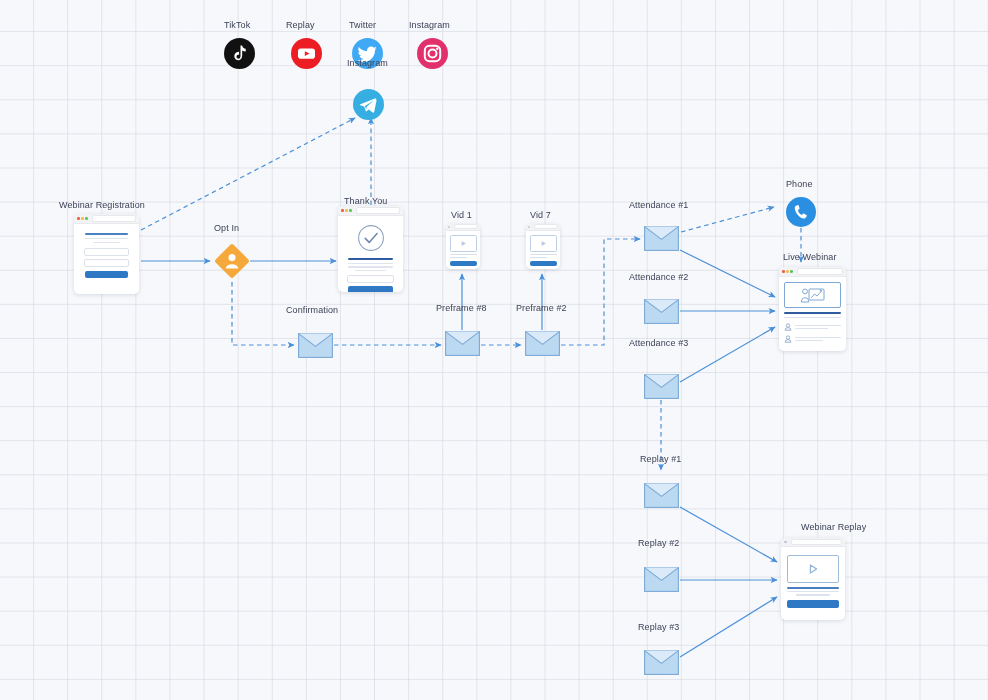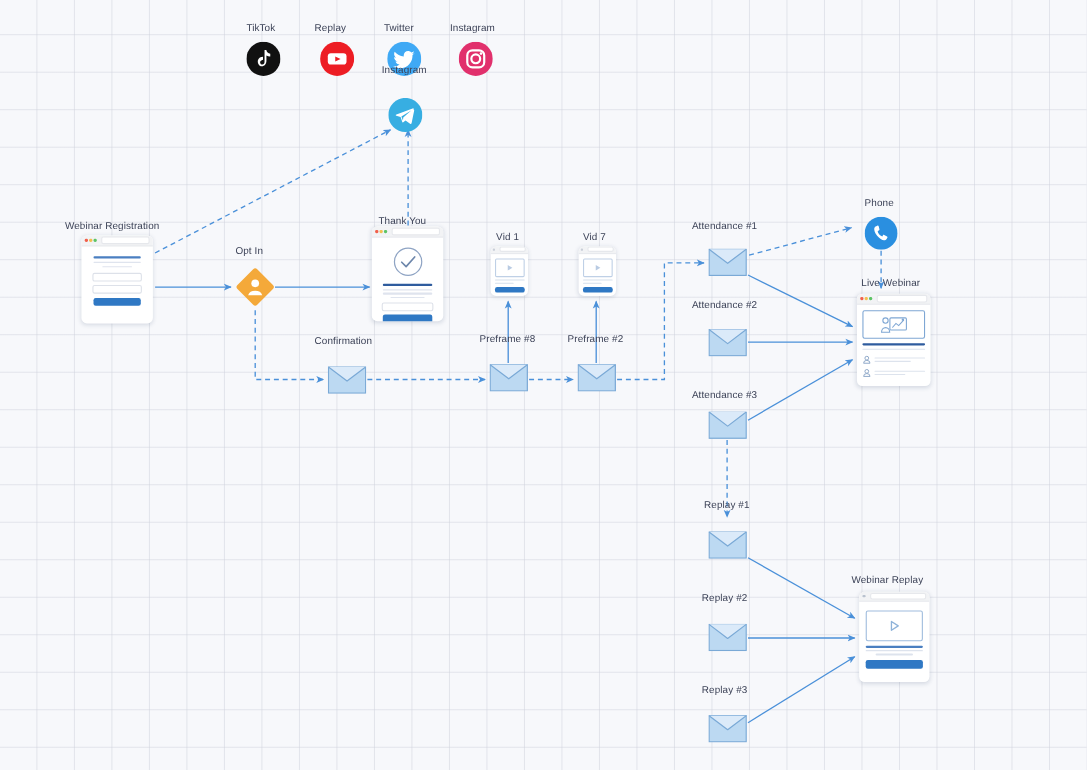--- a/index.html
+++ b/index.html
@@ -112,27 +112,27 @@
       <div class="lbl" style="left: 59px; top: 200px;">Webinar Registration</div>
       <div class="lbl" style="left: 214px; top: 223px;">Opt In</div>
       <div class="lbl" style="left: 344px; top: 196px;">Thank You</div>
       <div class="lbl" style="left: 451px; top: 210px;">Vid 1</div>
       <div class="lbl" style="left: 530px; top: 210px;">Vid 7</div>
       <div class="lbl" style="left: 286px; top: 305px;">Confirmation</div>
       <div class="lbl" style="left: 436px; top: 303px;">Preframe #8</div>
       <div class="lbl" style="left: 516px; top: 303px;">Preframe #2</div>
       <div class="lbl" style="left: 629px; top: 200px;">Attendance #1</div>
       <div class="lbl" style="left: 629px; top: 272px;">Attendance #2</div>
-      <div class="lbl" style="left: 629px; top: 354px;">Attendance #3</div>
+      <div class="lbl" style="left: 629px; top: 338px;">Attendance #3</div>
       <div class="lbl" style="left: 786px; top: 179px;">Phone</div>
       <div class="lbl" style="left: 783px; top: 252px;">Live Webinar</div>
       <div class="lbl" style="left: 640px; top: 454px;">Replay #1</div>
       <div class="lbl" style="left: 638px; top: 538px;">Replay #2</div>
       <div class="lbl" style="left: 638px; top: 622px;">Replay #3</div>
-      <div class="lbl" style="left: 774px; top: 522px;">Webinar Replay</div>
+      <div class="lbl" style="left: 801px; top: 522px;">Webinar Replay</div>
     </div>
 
   <div id="socials">
       <div class="soc" style="left: 224px; top: 38px;">
         <svg width="31" height="31" viewBox="0 0 31 31">
           <circle cx="15.5" cy="15.5" r="15.5" fill="#111"></circle>
     <path d="M18.1,7.4 c0.4,2 1.6,3.2 3.6,3.4 v2.6 c-1.2,0.1 -2.3,-0.3 -3.5,-1
              v4.9 c0,5.1 -5.1,6.6 -7.2,3 c-1.4,-2.4 -0.5,-6.5 4.1,-6.6 v2.7
              c-0.4,0.1 -0.8,0.2 -1.1,0.3 c-1.1,0.4 -1.7,1.1 -1.5,2.3
              c0.3,2.2 4.3,2.9 4,-1.5 V7.4 z" fill="#fff"></path>

